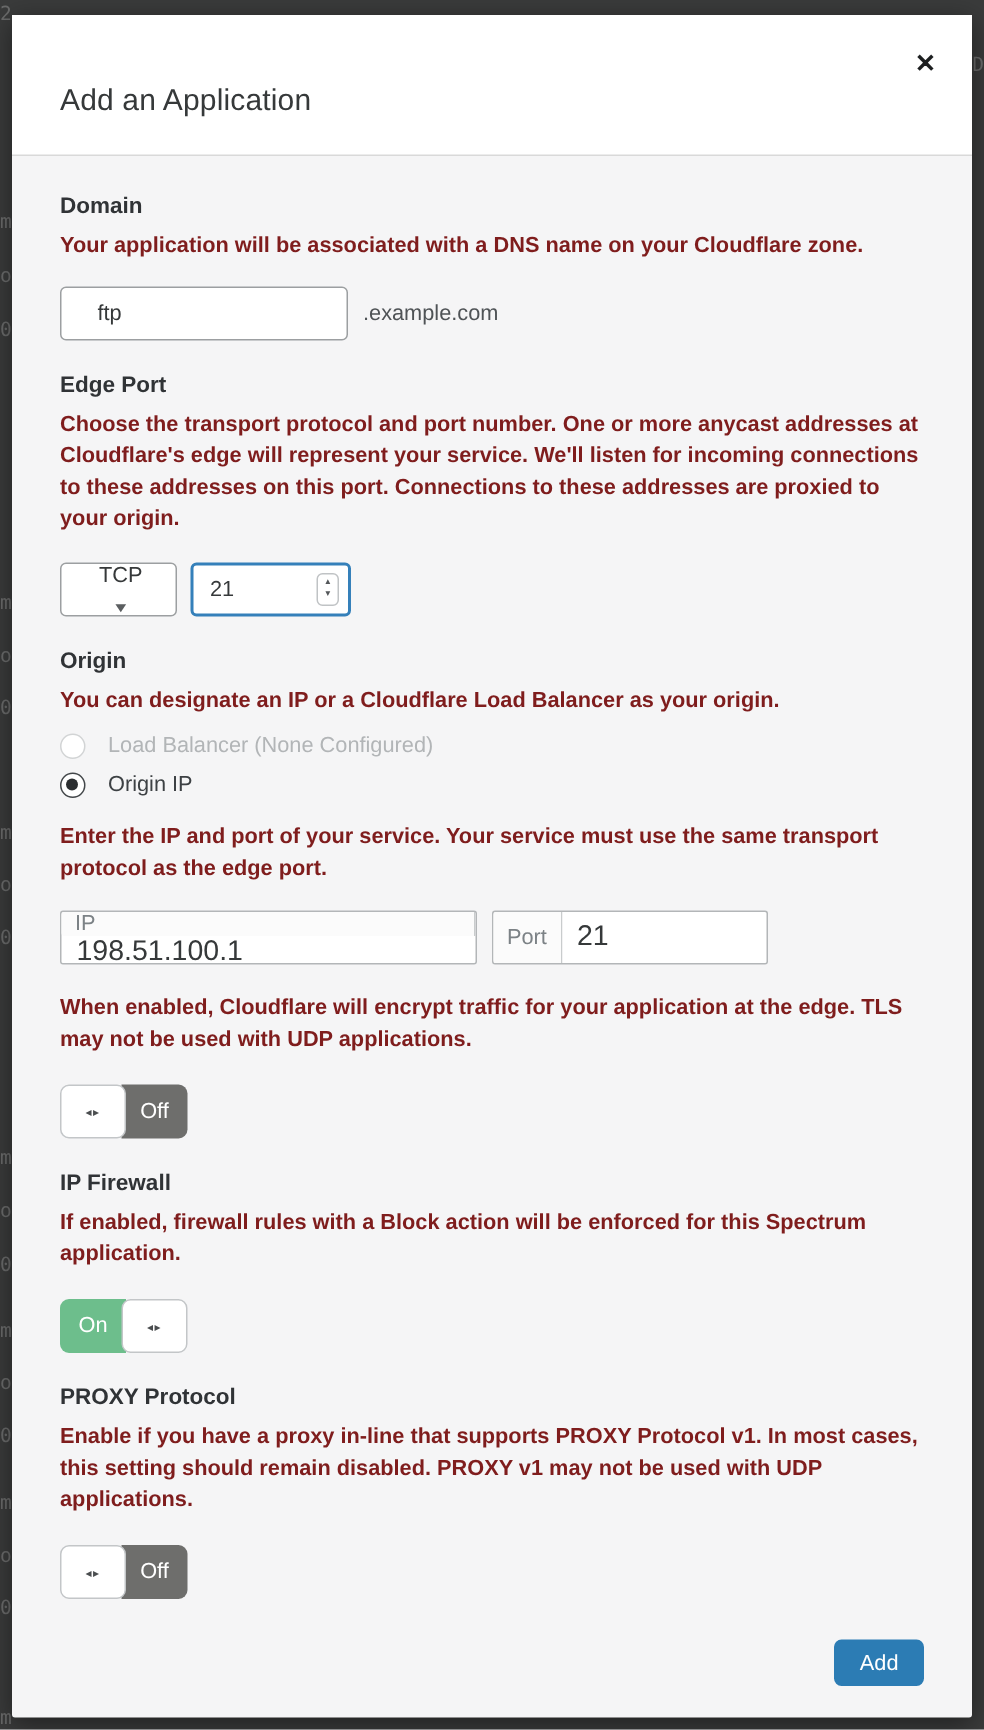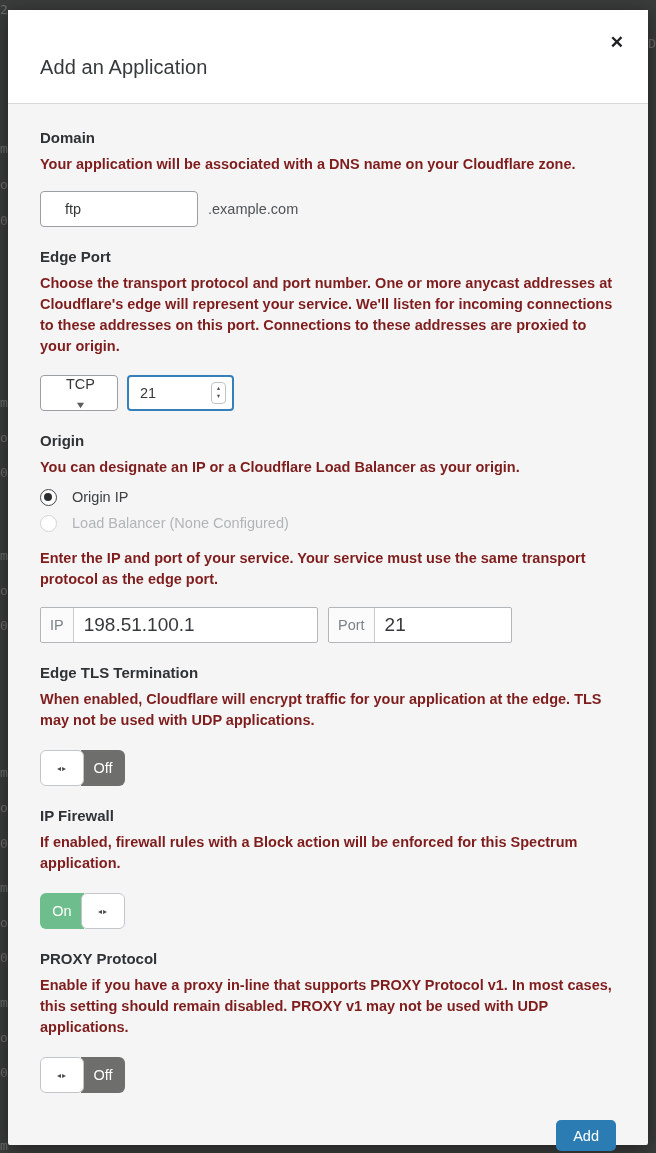--- a/index.html
+++ b/index.html
@@ -55,21 +55,21 @@
   .section p.tight { margin-bottom: 8px; }
 
   .control-row { display: flex; align-items: center; }
 
   
   .ti {
     height: 36px; background: #fff; border: 1px solid #9c9fa1; border-radius: 4px;
     font-family: "Liberation Sans", sans-serif;
     font-size: 14.5px; color: #36393a; padding: 0 10px 0 12px; outline: none;
   }
-  .domain-input { width: 158px; padding-left: 24px; }
+  .domain-input { width: 192px; padding-left: 24px; }
   .domain-suffix { margin-left: 10px; font-size: 14.5px; color: #4f5356; }
 
   
   .select {
     width: 78px; height: 36px; background: #fff; border: 1px solid #9c9fa1; border-radius: 4px;
     display: flex; align-items: center; justify-content: space-between;
     padding: 0 9px 0 12px; cursor: pointer; margin-right: 9px;
     font-size: 14.5px; color: #36393a; flex-direction: column;
   }
   .select .caret { font-size: 9px; color: #5b5e60; transform: scaleX(1.35); }
@@ -111,21 +111,21 @@
   .addon-group .addon {
     background: #fbfbfb; border-right: 1px solid #c9cccd; color: #7c8286;
     font-size: 14.5px; display: flex; align-items: center; padding: 0 9px;
     border-radius: 2px 0 0 2px;
   }
   .addon-group input {
     border: none; outline: none; background: transparent;
     font-family: "Liberation Sans", sans-serif;
     font-size: 19px; color: #36393a; padding: 0 10px;
   }
-  .ip-group { width: 278px; margin-right: 10px; }
+  .ip-group { width: 278px; margin-right: 10px; flex-direction: column; }
   .ip-group input { width: 245px; }
   .port-group { width: 184px; }
   .port-group input { width: 118px; }
 
   
   .toggle { display: flex; width: 85px; height: 36px; cursor: pointer; position: relative; }
   .toggle .seg {
     flex: 1; display: flex; align-items: center; justify-content: center;
     color: #fff; font-size: 14.5px;
   }
@@ -208,43 +208,42 @@
           </div>
         </div>
       </div>
     </div>
 
     <div class="section">
       <h3>Origin</h3>
       <p class="tight">You can designate an IP or a Cloudflare Load Balancer as your origin.</p>
       <div class="radio-group">
         <div class="radio-row">
+          <span class="radio disabled"></span>
+          <span class="radio-label disabled">Load Balancer (None Configured)</span>
+        </div>
+        <div class="radio-row">
           <span class="radio checked"></span>
           <span class="radio-label">Origin IP</span>
-        </div>
-        <div class="radio-row">
-          <span class="radio disabled"></span>
-          <span class="radio-label disabled">Load Balancer (None Configured)</span>
         </div>
       </div>
       <p>Enter the IP and port of your service. Your service must use the same transport protocol as the edge port.</p>
       <div class="control-row" style="margin-top:17px">
         <div class="addon-group ip-group">
           <span class="addon">IP</span>
           <input type="text" value="198.51.100.1" style="">
         </div>
         <div class="addon-group port-group">
           <span class="addon">Port</span>
           <input type="text" value="21" style="">
         </div>
       </div>
     </div>
 
     <div class="section">
-      <h3>Edge TLS Termination</h3>
       <p>When enabled, Cloudflare will encrypt traffic for your application at the edge. TLS may not be used with UDP applications.</p>
       <div class="toggle off" style="margin-top:19px">
         <div class="handle">◂▸</div>
         <div class="seg">Off</div>
       </div>
     </div>
 
     <div class="section">
       <h3>IP Firewall</h3>
       <p>If enabled, firewall rules with a Block action will be enforced for this Spectrum application.</p>

